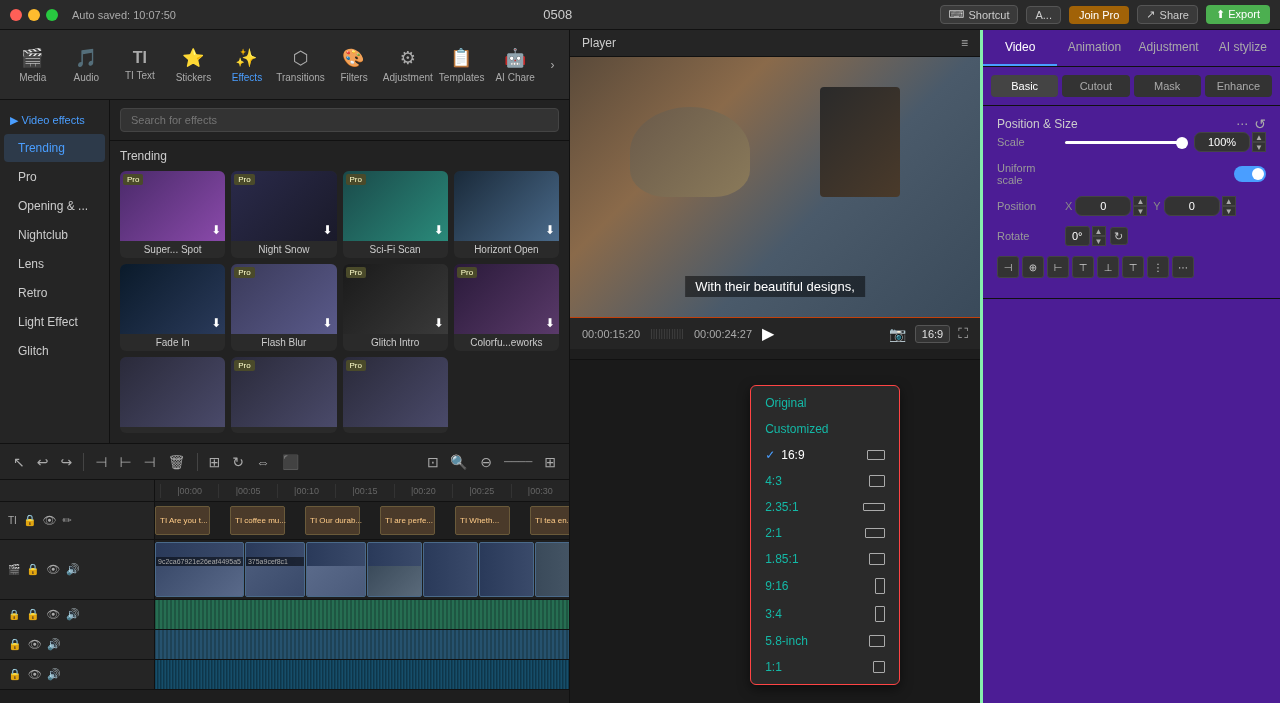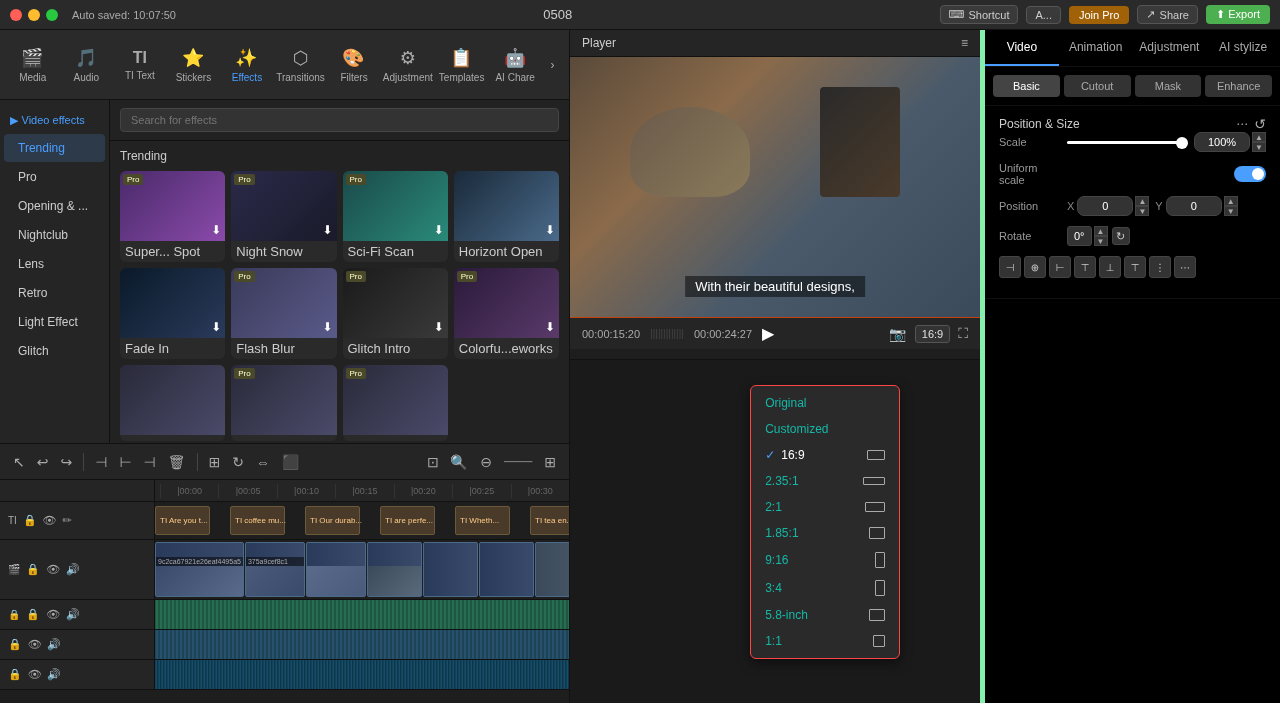--- a/index.html
+++ b/index.html
@@ -42,21 +42,21 @@
 
     
     .effects-content { flex: 1; background: #222; overflow-y: auto; }
     .search-bar { padding: 8px 10px; border-bottom: 1px solid #111; }
     .search-input { width: 100%; background: #333; border: 1px solid #444; border-radius: 4px; padding: 5px 10px; color: #ccc; font-size: 11px; outline: none; }
     .effects-section { padding: 8px 10px; }
     .effects-section-title { font-size: 12px; color: #ccc; margin-bottom: 8px; font-weight: 500; }
     .effects-grid { display: grid; grid-template-columns: repeat(4, 1fr); gap: 6px; }
     .effect-card { background: #2a2a2a; border-radius: 6px; overflow: hidden; cursor: pointer; position: relative; }
     .effect-thumb { width: 100%; height: 70px; background: #333; display: flex; align-items: center; justify-content: center; position: relative; overflow: hidden; }
-    .effect-label { font-size: 13px; color: #ccc; padding: 3px 5px; text-align: left; white-space: nowrap; overflow: hidden; text-overflow: ellipsis; }
+    .effect-label { font-size: 10px; color: #ccc; padding: 3px 5px; text-align: center; white-space: nowrap; overflow: hidden; text-overflow: ellipsis; }
     .pro-badge { position: absolute; top: 3px; left: 3px; background: #4a4a2a; color: #ffc; font-size: 8px; padding: 1px 4px; border-radius: 2px; }
     .download-icon { position: absolute; bottom: 4px; right: 4px; color: #fff; font-size: 12px; }
 
     
     .thumb-purple { background: linear-gradient(135deg, #4a2a6a, #8a4aaa); }
     .thumb-dark { background: linear-gradient(135deg, #2a2a4a, #1a1a2a); }
     .thumb-teal { background: linear-gradient(135deg, #1a4a4a, #2a8a7a); }
     .thumb-city { background: linear-gradient(135deg, #1a2a3a, #4a6a8a); }
     .thumb-buildings { background: linear-gradient(135deg, #0a1a2a, #2a3a5a); }
     .thumb-blur { background: linear-gradient(135deg, #3a3a5a, #5a5a8a); }
@@ -85,21 +85,21 @@
     .aspect-item { display: flex; align-items: center; justify-content: space-between; padding: 6px 14px; cursor: pointer; color: #14b8a6; font-size: 12px; }
     .aspect-item.checked { color: #fff; }
     .aspect-check { color: #4a9eff; margin-right: 6px; }
     .aspect-icon { width: 16px; height: 11px; border: 1.5px solid #aaa; border-radius: 1px; display: inline-block; }
     .aspect-icon.wide { width: 18px; height: 10px; }
     .aspect-icon.square { width: 12px; height: 12px; }
     .aspect-icon.tall { width: 10px; height: 16px; }
     .aspect-icon.medium { width: 16px; height: 12px; }
 
     
-    .properties-panel { width: 300px; background: #000000; border-left: 5px solid #86efac; overflow-y: auto; }
+    .properties-panel { width: 300px; background: #4c1d95; border-left: 3px solid #86efac; overflow-y: auto; }
     .props-tabs { display: flex; border-bottom: 1px solid #111; }
     .props-tab { flex: 1; text-align: center; padding: 10px 0; font-size: 12px; cursor: pointer; color: #aaa; }
     .props-tab.active { color: #fff; border-bottom: 2px solid #4a9eff; }
     .basic-tabs { display: flex; padding: 8px; gap: 4px; border-bottom: 1px solid #111; }
     .basic-tab { flex: 1; text-align: center; padding: 5px; background: #333; border-radius: 4px; font-size: 11px; cursor: pointer; color: #aaa; }
     .basic-tab.active { background: #444; color: #fff; }
     .props-section { padding: 10px 14px; border-bottom: 1px solid #111; }
     .props-section-title { font-size: 12px; color: #ccc; display: flex; align-items: center; justify-content: space-between; }
     .props-row { display: flex; align-items: center; margin-bottom: 10px; gap: 8px; }
     .props-label { font-size: 11px; color: #999; width: 60px; flex-shrink: 0; }
@@ -492,20 +492,24 @@
               </div>
               <div class="aspect-item">
                 <span>Customized</span>
               </div>
               <div class="aspect-item checked">
                 <span class="aspect-check">✓</span>
                 <span>16:9</span>
                 <span class="aspect-icon wide" style="margin-left:auto;"></span>
               </div>
               <div class="aspect-item">
+                <span>4:3</span>
+                <span class="aspect-icon medium" style="margin-left:auto;"></span>
+              </div>
+              <div class="aspect-item">
                 <span>2.35:1</span>
                 <span class="aspect-icon wide" style="margin-left:auto;width:22px;height:8px;"></span>
               </div>
               <div class="aspect-item">
                 <span>2:1</span>
                 <span class="aspect-icon wide" style="margin-left:auto;width:20px;height:10px;"></span>
               </div>
               <div class="aspect-item">
                 <span>1.85:1</span>
                 <span class="aspect-icon medium" style="margin-left:auto;"></span>

